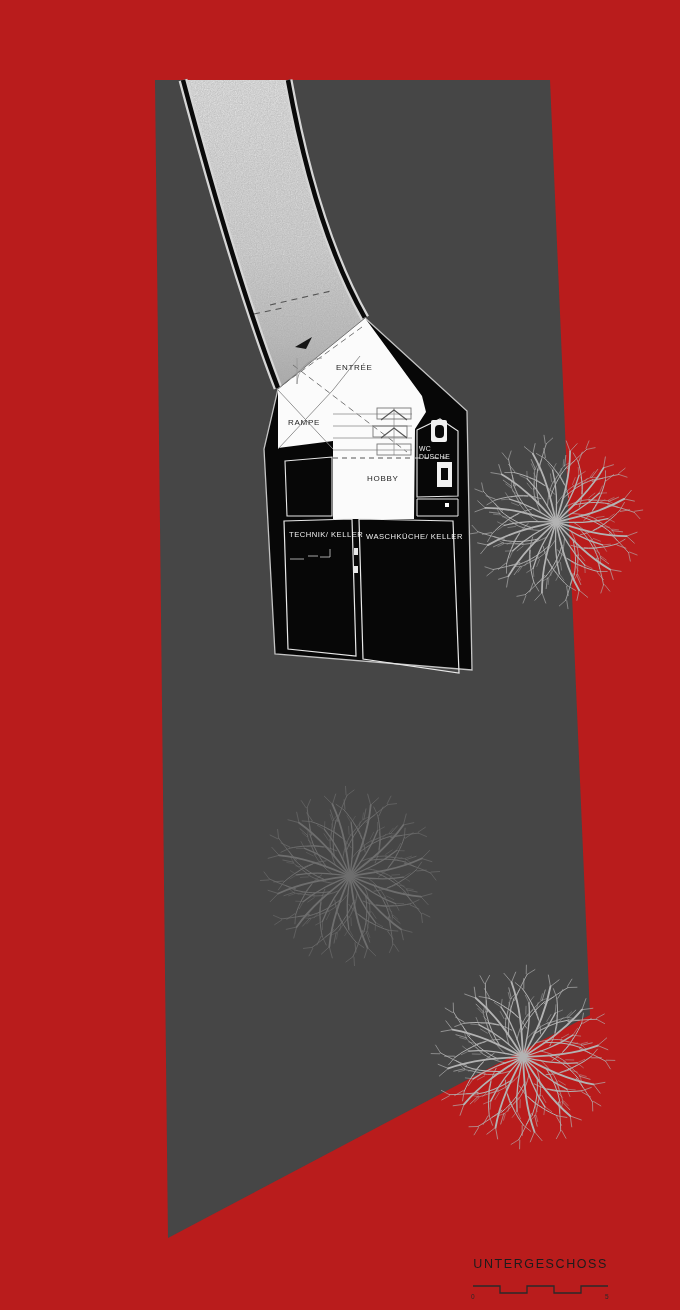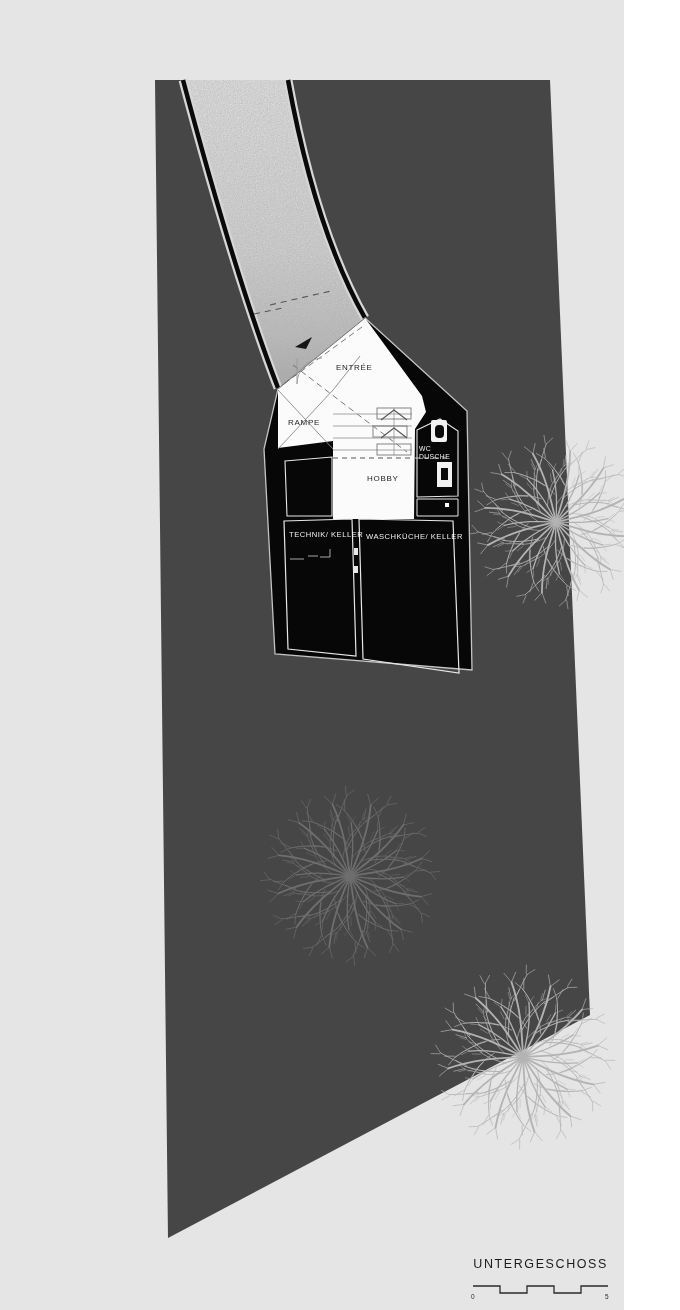--- a/index.html
+++ b/index.html
@@ -1,16 +1,16 @@
 <!DOCTYPE html>
 <html><head>
 <meta charset="utf-8">
 <style>
   html,body{margin:0;padding:0;background:#ffffff;}
-  .canvas{position:relative;width:624px;height:1310px;background:#e5e5e5;overflow:hidden;
+  .canvas{position:relative;width:680px;height:1310px;background:#b91c1c;overflow:hidden;
           font-family:"Liberation Sans", sans-serif;}
   svg{display:block;}
   text{font-family:"Liberation Sans", sans-serif;}
   .room-label-dark{font-size:8px;letter-spacing:0.7px;fill:#222222;}
   .room-label-light{font-size:7.6px;letter-spacing:0.5px;fill:#f0f0f0;}
   .wc-label{font-size:6.8px;letter-spacing:0.4px;fill:#f0f0f0;}
   .plan-title{font-size:12.5px;letter-spacing:1.6px;fill:#1c1c1c;}
   .scale-num{font-size:6.5px;fill:#2a2a2a;}
 </style>
 </head>

